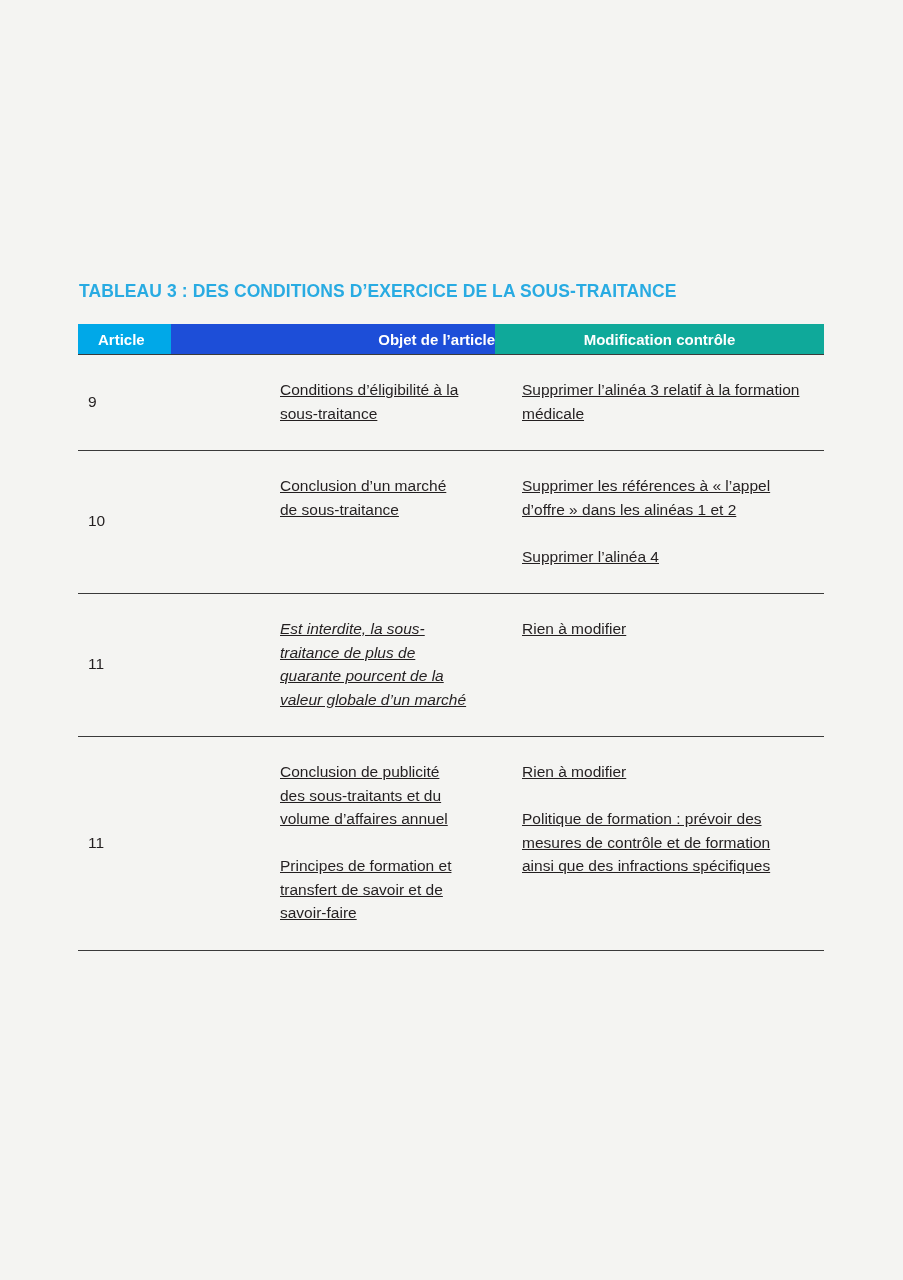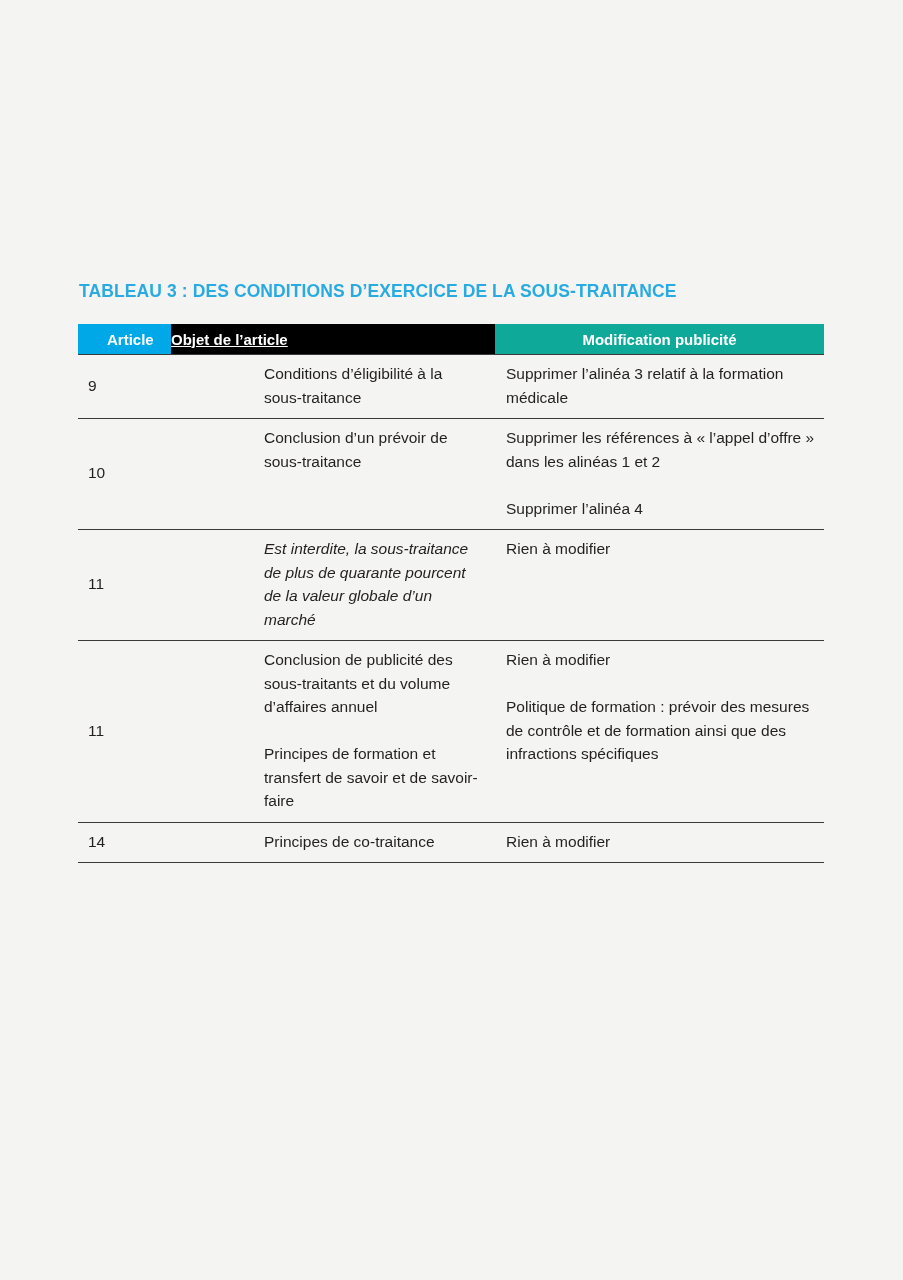--- a/index.html
+++ b/index.html
@@ -53,26 +53,25 @@
     color: #ffffff;
     height: 30px;
     padding: 0;
     vertical-align: middle;
     border: none;
   }
 
   th.th-article {
     background: #00A8E8;
     text-align: left;
-    padding-left: 29px;
+    padding-left: 20px;
   }
   th.th-objet {
-    background: #000000;
-    text-align: left;
-    text-decoration: underline;
+    background: #1d4ed8;
+    text-align: right;
   }
   th.th-modif {
     background: #0FA99A;
     text-align: center;
   }
 
   tbody tr {
     border-bottom: 1.4px solid #3a3a3a;
   }
   tbody tr:first-child {
@@ -98,21 +97,22 @@
     padding-left: 93px;
     padding-right: 12px;
   }
 
   td.cell-modif {
     padding-left: 11px;
     padding-right: 8px;
   }
 
   .para {
-    margin: 0;
+    margin: 16px;
+    text-decoration: underline;
   }
   .para + .para {
     margin-top: 23.5px;
   }
   .para.italic {
     font-style: italic;
   }
 </style>
 </head>
 <body>
@@ -125,37 +125,37 @@
     <table class="data-table">
       <colgroup>
         <col class="col-article">
         <col class="col-objet">
         <col class="col-modif">
       </colgroup>
       <thead>
         <tr>
           <th class="th-article">Article</th>
           <th class="th-objet">Objet de l’article</th>
-          <th class="th-modif">Modification publicité</th>
+          <th class="th-modif">Modification contrôle</th>
         </tr>
       </thead>
       <tbody id="table-body">
           <tr>
             <td class="cell-article">9</td>
             <td class="cell-objet">
               <p class="para">Conditions d’éligibilité à la sous-traitance</p>
             </td>
             <td class="cell-modif">
               <p class="para">Supprimer l’alinéa 3 relatif à la formation médicale</p>
             </td>
           </tr>
           <tr>
             <td class="cell-article">10</td>
             <td class="cell-objet">
-              <p class="para">Conclusion d’un prévoir de sous-traitance</p>
+              <p class="para">Conclusion d’un marché de sous-traitance</p>
             </td>
             <td class="cell-modif">
               <p class="para">Supprimer les références à « l’appel d’offre » dans les alinéas 1 et 2</p>
               <p class="para">Supprimer l’alinéa 4</p>
             </td>
           </tr>
           <tr>
             <td class="cell-article">11</td>
             <td class="cell-objet">
               <p class="para italic">Est interdite, la sous-traitance de plus de quarante pourcent de la valeur globale d’un marché</p>
@@ -168,26 +168,17 @@
             <td class="cell-article">11</td>
             <td class="cell-objet">
               <p class="para">Conclusion de publicité des sous-traitants et du volume d’affaires annuel</p>
               <p class="para">Principes de formation et transfert de savoir et de savoir-faire</p>
             </td>
             <td class="cell-modif">
               <p class="para">Rien à modifier</p>
               <p class="para">Politique de formation : prévoir des mesures de contrôle et de formation ainsi que des infractions spécifiques</p>
             </td>
           </tr>
-          <tr>
-            <td class="cell-article">14</td>
-            <td class="cell-objet">
-              <p class="para">Principes de co-traitance</p>
-            </td>
-            <td class="cell-modif">
-              <p class="para">Rien à modifier</p>
-            </td>
-          </tr>
         </tbody>
     </table>
 
   </section>
 </div>
 
 </body></html>

